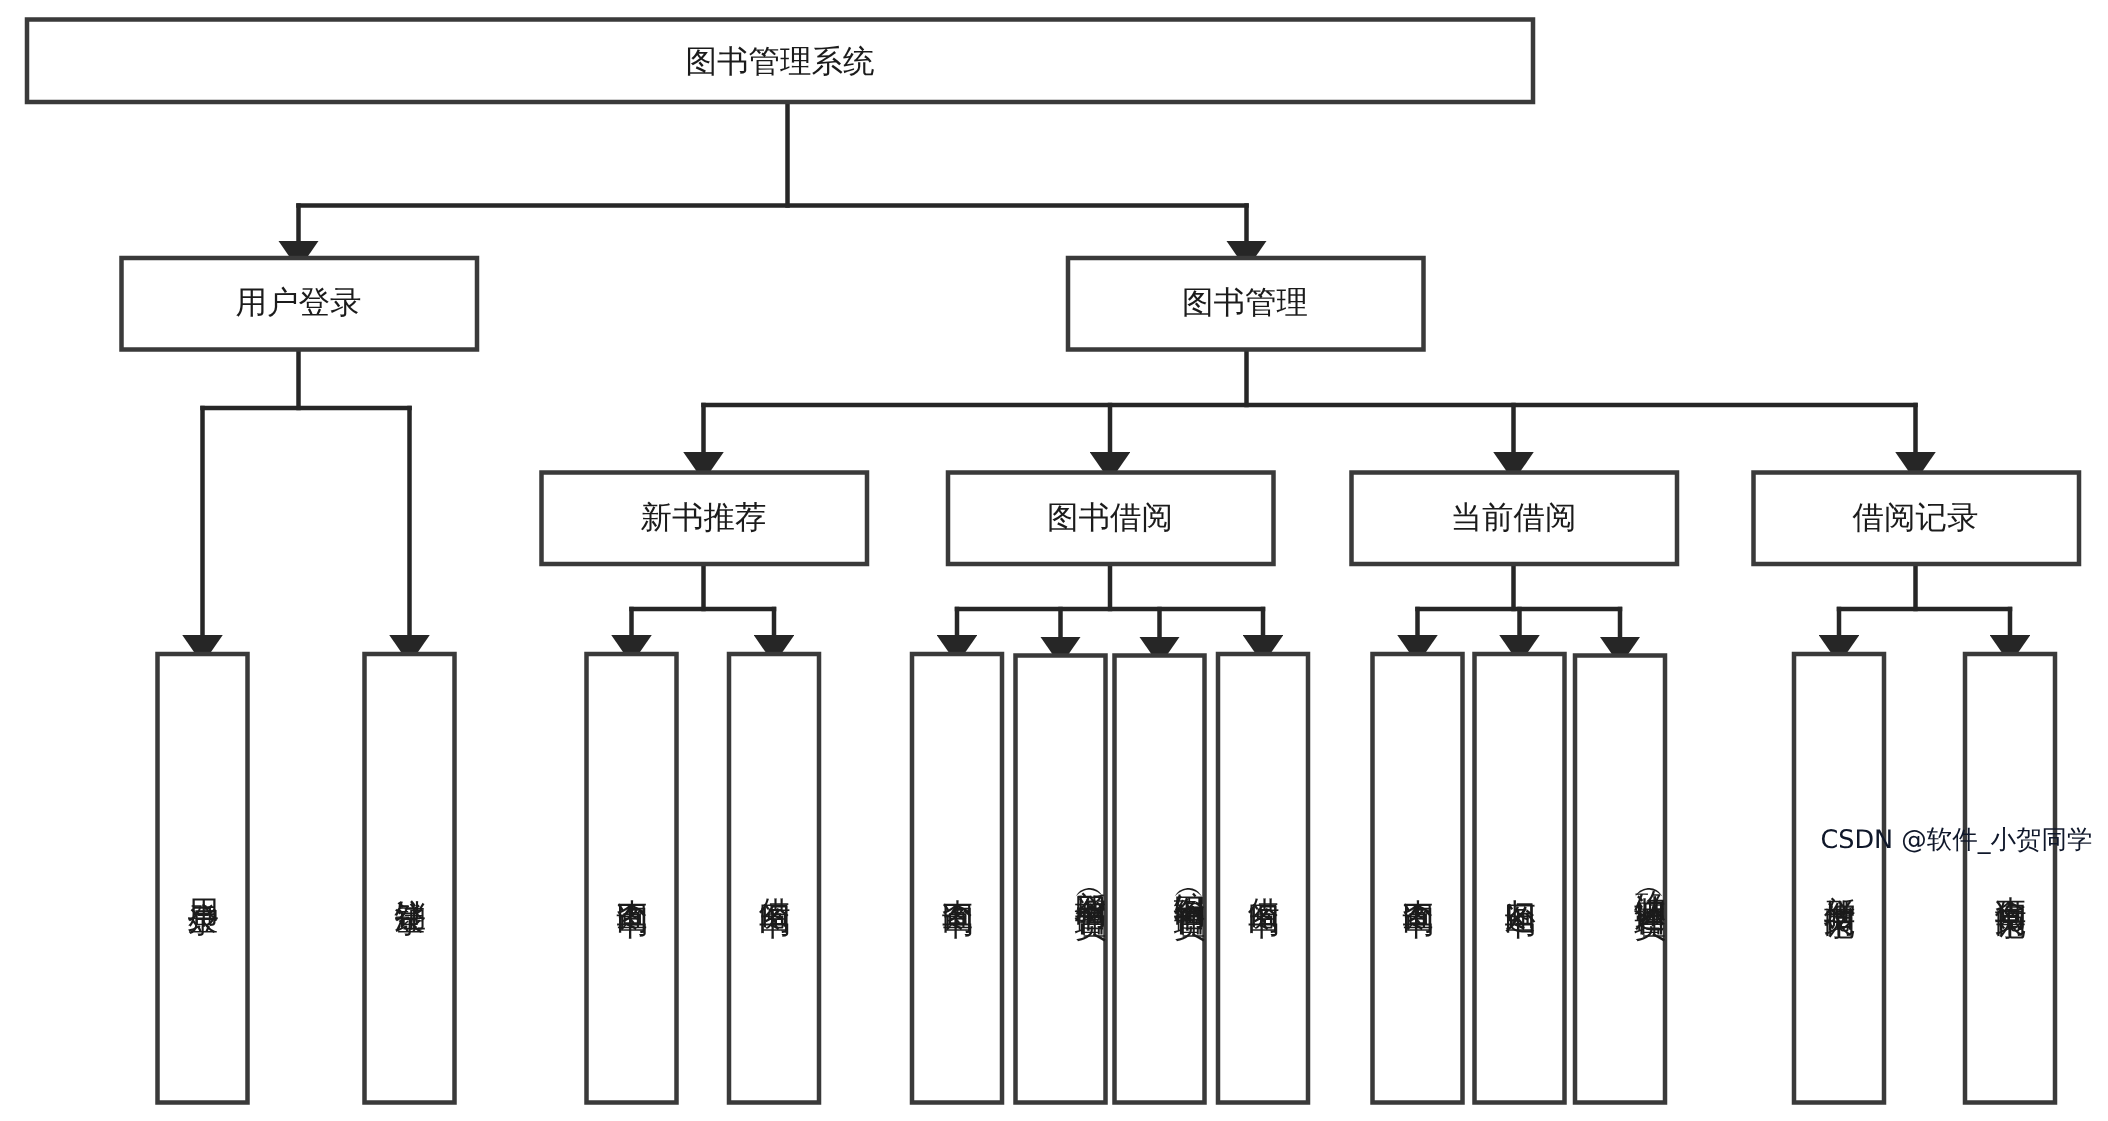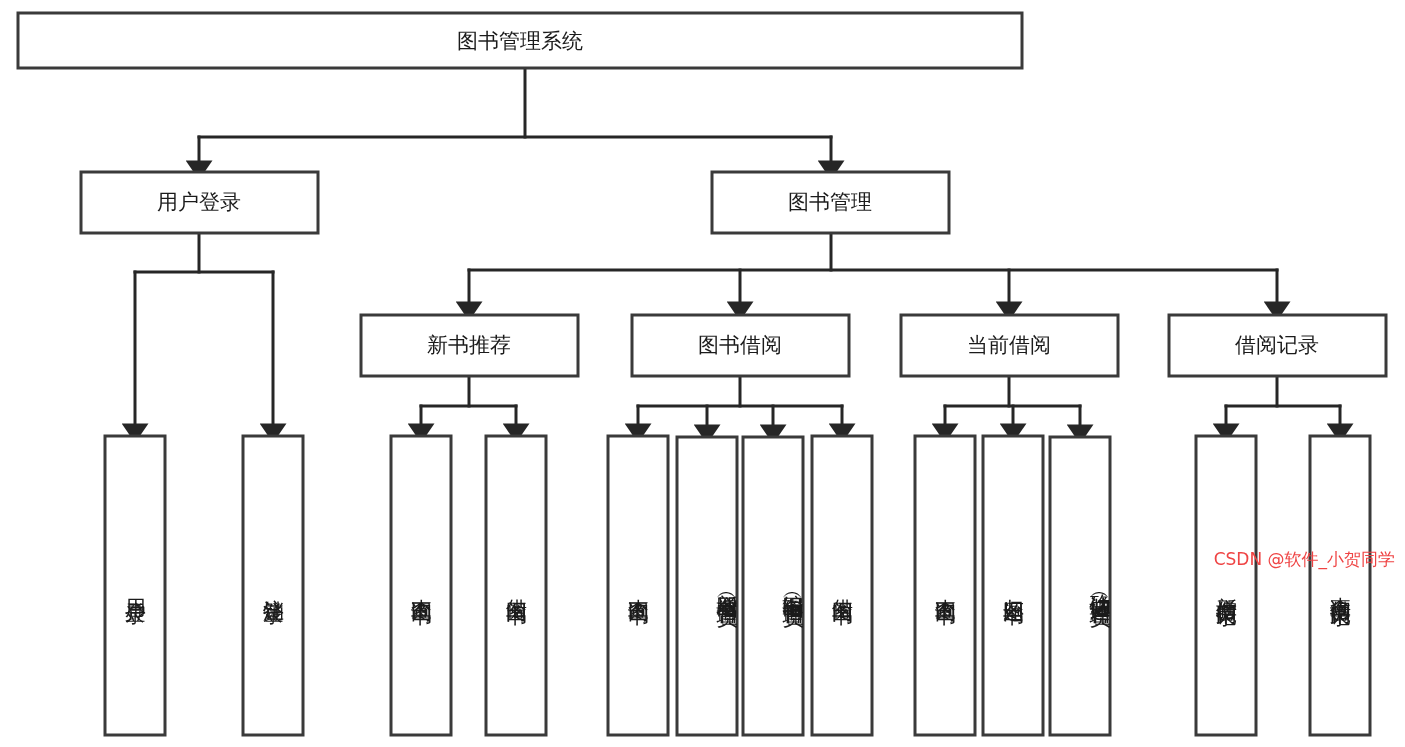--- a/index.html
+++ b/index.html
@@ -58,21 +58,21 @@
     justify-content: center;
     white-space: nowrap;
     pointer-events: none;
   }
   .watermark {
     position: absolute;
     right: 10px;
     bottom: 6px;
     font-family: "DejaVu Sans", "Liberation Sans", sans-serif;
     font-size: 17px;
-    color: #ef4444;
+    color: #0f172a;
     white-space: nowrap;
   }
 </style>
 </head>
 <body>
 
 <div id="diagram-root">
 
   <svg id="diagram-svg" viewBox="0 0 1405 747">
     <defs>

